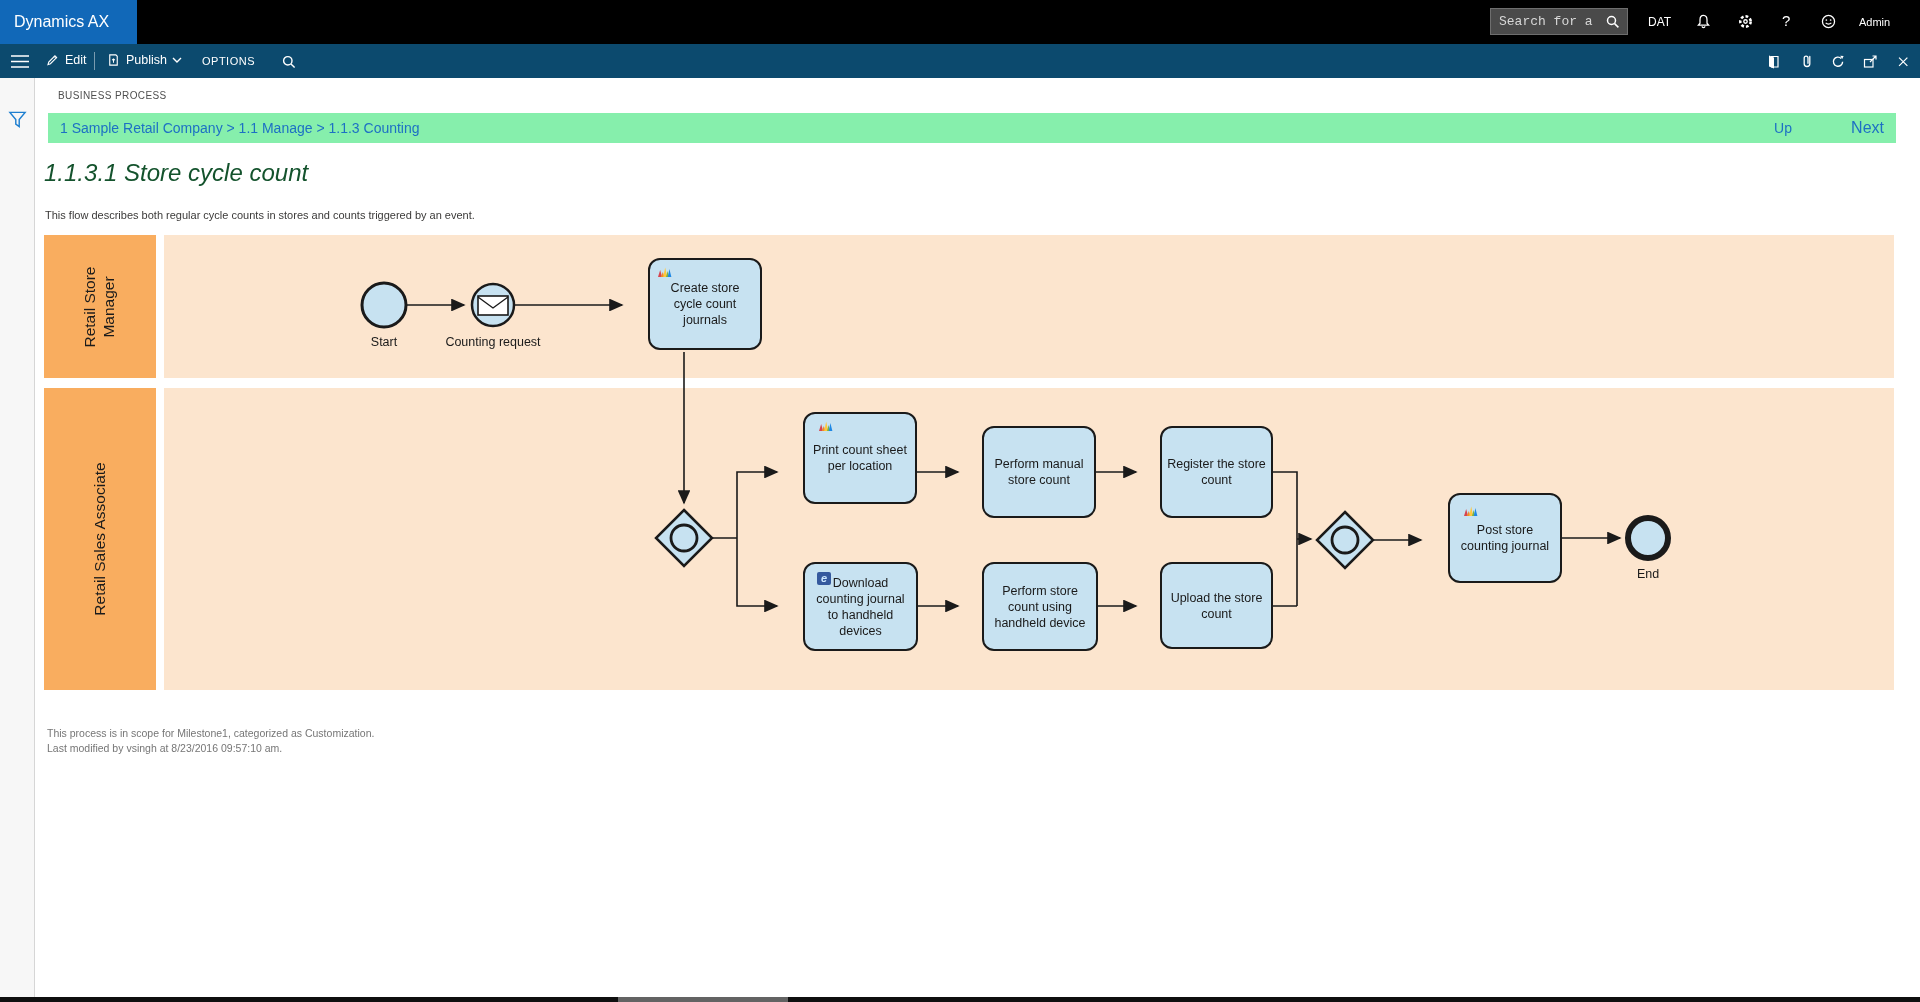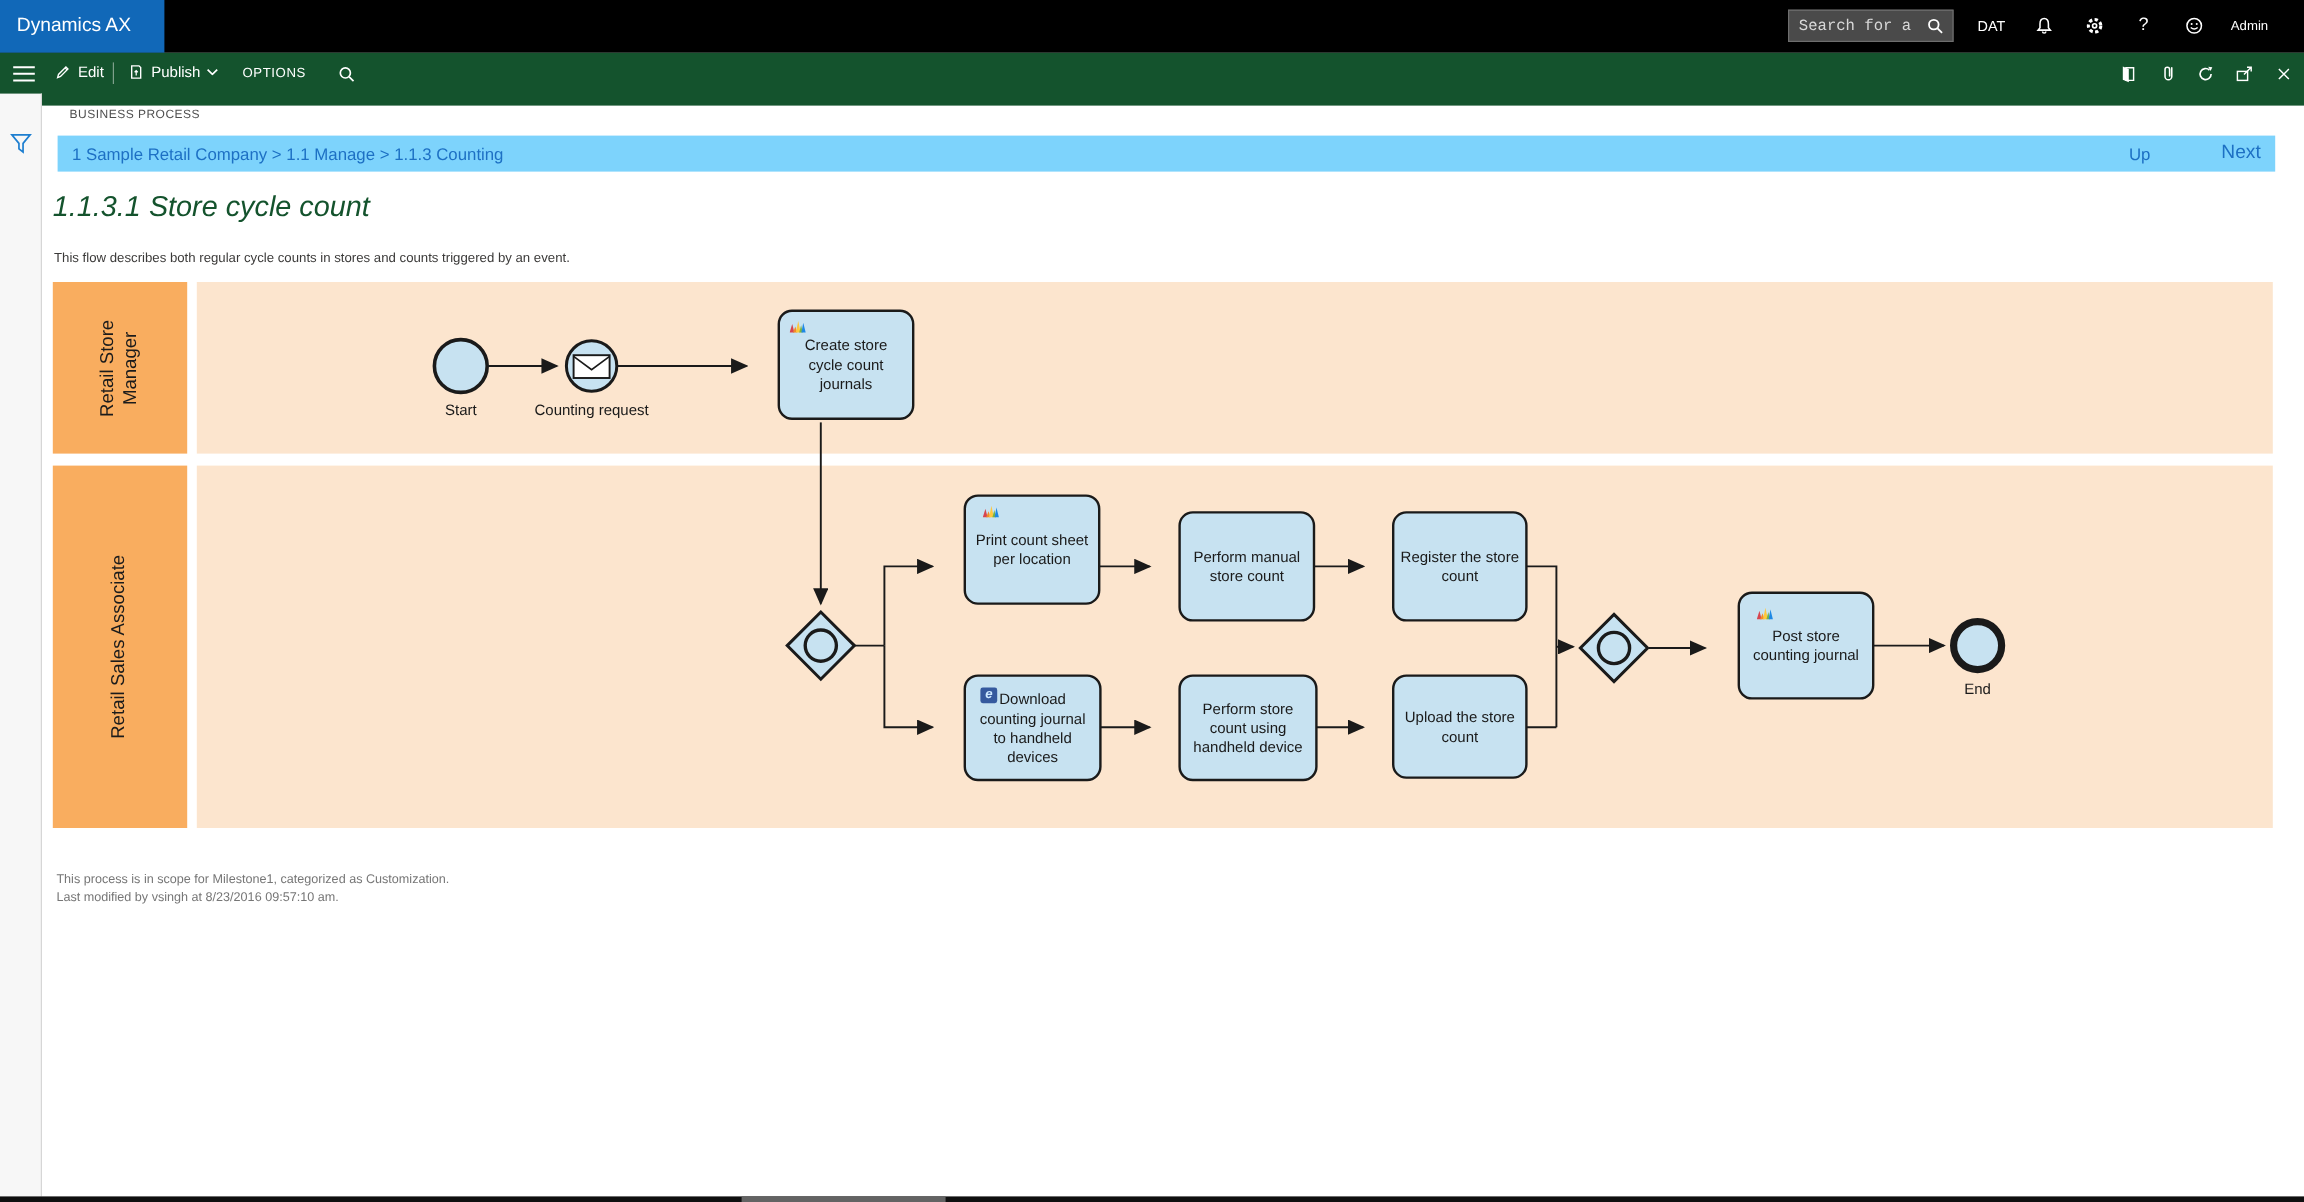--- a/index.html
+++ b/index.html
@@ -12,29 +12,29 @@
         font-size:16px;display:flex;align-items:center;padding-left:14px;box-sizing:border-box;}
   .searchbox{position:absolute;left:1490px;top:8px;width:138px;height:27px;background:#4A4A4A;
         border:1px solid #6E6E6E;box-sizing:border-box;display:flex;align-items:center;}
   .searchbox input{flex:1;min-width:0;background:transparent;border:none;outline:none;color:#86efac;
         font-size:13px;padding:0 4px 0 8px;font-family:Liberation Mono, monospace;}
   .searchbox input::placeholder{color:#D8D8D8;opacity:1;}
   .searchbox .magwrap{padding:0 6px 0 2px;display:flex;align-items:center;}
   .tb-txt{position:absolute;color:#fff;}
   .ico{display:block;}
   
-  .toolbar{position:absolute;left:0;top:44px;width:1920px;height:44px;background:#14532d;color:#fff;}
+  .toolbar{position:absolute;left:0;top:44px;width:1920px;height:34px;background:#0c4a6e;color:#fff;}
   .tbtn{position:absolute;display:flex;align-items:center;gap:5px;font-size:12.5px;color:#fff;cursor:default;}
   .tb-divider{position:absolute;left:94px;top:8px;width:1px;height:18px;background:rgba(255,255,255,.45);}
   
   .rail{position:absolute;left:0;top:78px;width:35px;height:919px;background:#F7F7F7;
         border-right:1px solid #D6D6D6;box-sizing:border-box;}
   
   .bp-label{position:absolute;left:58px;top:90px;font-size:10px;color:#4F4F4F;letter-spacing:.4px;}
-  .crumb{position:absolute;left:48px;top:113px;width:1848px;height:30px;background:#7dd3fc;}
+  .crumb{position:absolute;left:48px;top:113px;width:1848px;height:30px;background:#86efac;}
   .crumb-text{position:absolute;left:12px;top:0;line-height:30px;font-size:14px;color:#1D70C4;}
   .crumb-up{position:absolute;right:104px;top:0;line-height:30px;font-size:14px;color:#1D70C4;}
   .crumb-next{position:absolute;right:12px;top:0;line-height:30px;font-size:16px;color:#1D70C4;}
   .title{position:absolute;left:44px;top:159px;font-size:24px;color:#14532d;font-style:italic;}
   .desc{position:absolute;left:45px;top:209px;font-size:11px;color:#3B3A39;}
   .note{position:absolute;left:47px;font-size:10.5px;color:#767676;}
   
   .lane-label{position:absolute;background:#F9AD5F;z-index:1;}
   .lane-body{position:absolute;background:#FCE5CE;z-index:1;}
   .lane-txt{position:absolute;top:50%;left:50%;transform:translate(-50%,-50%) rotate(-90deg);

